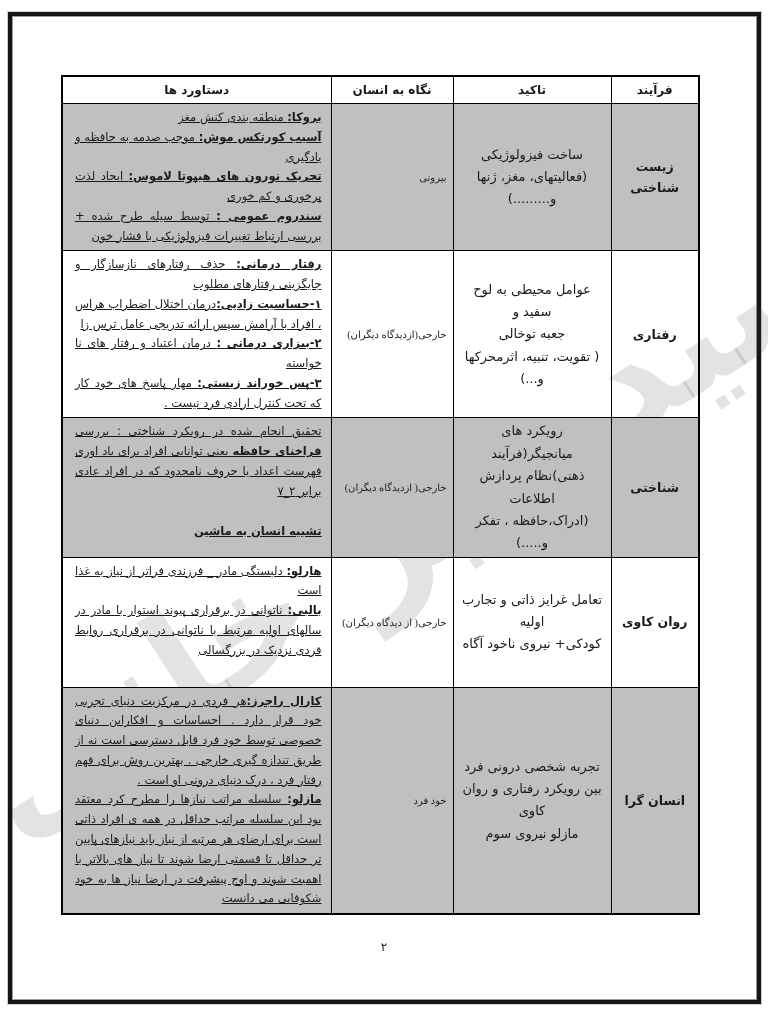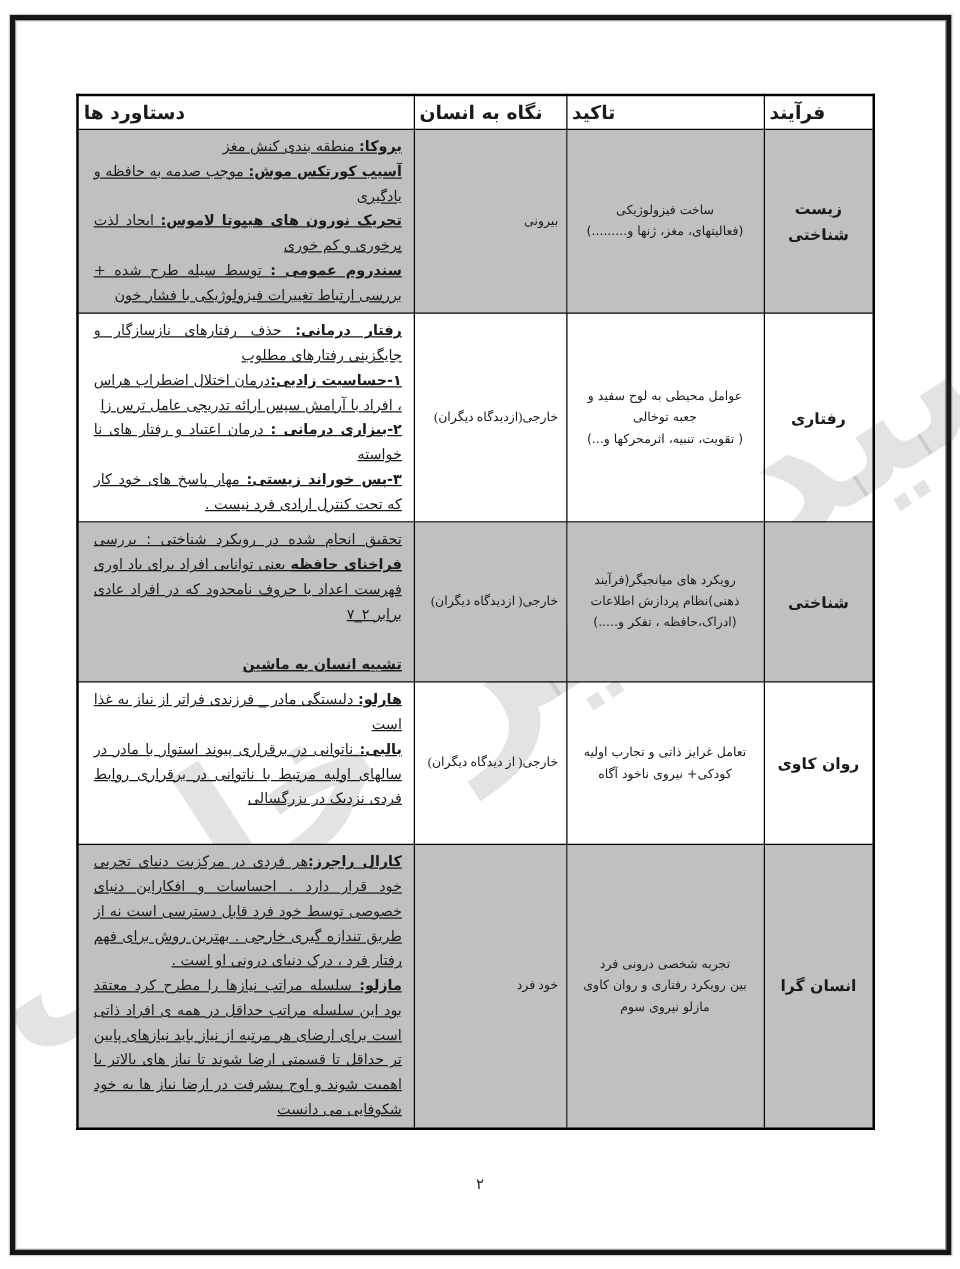--- a/index.html
+++ b/index.html
@@ -20,36 +20,36 @@
   }
   table.grid{
     position:absolute;top:75px;right:68px;width:637px;
     border-collapse:collapse;direction:rtl;table-layout:fixed;
     border:2px solid #000;
   }
   table.grid th, table.grid td{
     border:1.5px solid #000;overflow:hidden;
   }
   thead th{
-    height:24px;background:#ffffff;font-weight:bold;font-size:15px;
-    text-align:left;vertical-align:middle;padding:1px 4px;
+    height:24px;background:#ffffff;font-weight:bold;font-size:12px;
+    text-align:center;vertical-align:middle;padding:1px 4px;
   }
   tbody td{font-size:11.5px;line-height:1.72;padding:2px 6px;}
   tbody tr.shaded td{background:#c0c0c0;}
   tbody tr:nth-child(1){height:128px;}
   tbody tr:nth-child(2){height:147px;}
   tbody tr:nth-child(3){height:120px;}
   tbody tr:nth-child(4){height:130px;}
   tbody tr:nth-child(5){height:217px;}
   td.c-approach{
     text-align:center;vertical-align:middle;font-weight:bold;font-size:12.5px;
     white-space:pre-line;
   }
   td.c-emphasis{
-    text-align:center;vertical-align:middle;white-space:pre-line;font-size:10px;
+    text-align:center;vertical-align:middle;white-space:pre-line;font-size:13px;
   }
   td.c-view{vertical-align:middle;font-size:10px;font-family:Liberation Serif, serif;}
   td.c-achievements{
     vertical-align:top;text-align:justify;padding:4px 9px 4px 12px;
   }
   td.c-achievements .para{margin:0;text-decoration:underline;}
   td.c-achievements .para.gap{margin-top:20px;}
   td.c-achievements b{font-weight:bold;}
   td.c-achievements .u{text-decoration:underline;}
   .page-number{

